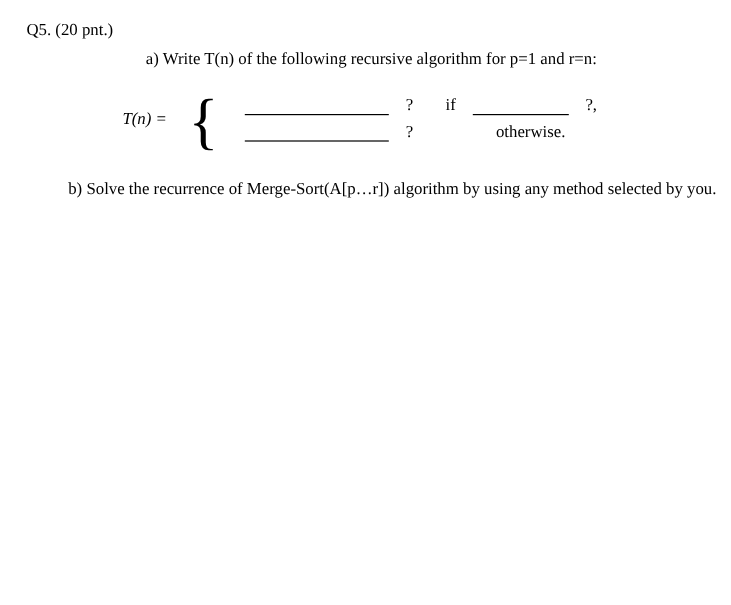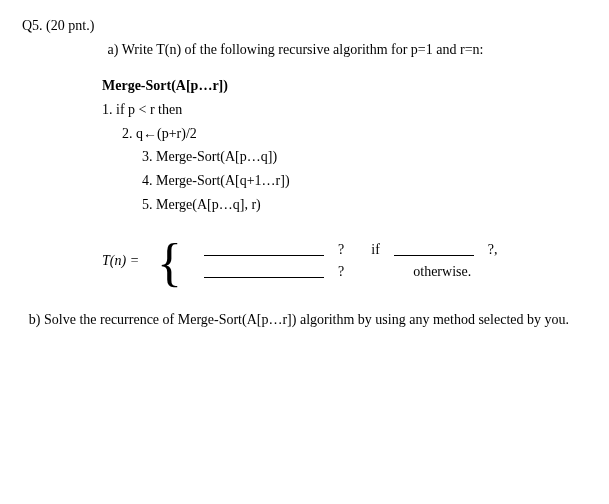--- a/index.html
+++ b/index.html
@@ -7,21 +7,21 @@
       width: 609px;
       height: 504px;
       background: #ffffff;
       font-family: "Times New Roman", Times, serif;
       font-size: 14px;
       color: #000000;
       overflow: hidden;
       position: relative;
     }
     .page {
-      padding: 18px 40px 18px 22px;
+      padding: 18px 12px 18px 22px;
     }
     .question-header {
       font-size: 14px;
       margin-bottom: 8px;
     }
     .part-a {
       font-size: 14px;
       margin-bottom: 16px;
       text-align: center;
     }
@@ -112,28 +112,20 @@
 <div class="page">
 
   <div class="question-header">
     <span>Q5. (20 pnt.)</span>
   </div>
 
   <div class="part-a">
     <span>a) Write T(n) of the following recursive algorithm for p=1 and r=n:</span>
   </div>
 
-  <div class="algorithm-block">
-    <span class="algo-line indent1 bold">Merge-Sort(A[p…r])</span>
-    <span class="algo-line indent1">1. if p &lt; r then</span>
-    <span class="algo-line indent2">2.      q←(p+r)/2</span>
-    <span class="algo-line indent3">3.      Merge-Sort(A[p…q])</span>
-    <span class="algo-line indent3">4.      Merge-Sort(A[q+1…r])</span>
-    <span class="algo-line indent3">5.      Merge(A[p…q], r)</span>
-  </div>
 
 
   <div class="recurrence-block">
 
     <span class="tn-label">
       <i>T</i>(<i>n</i>) =
     </span>
 
     <span class="big-brace">{</span>
 

